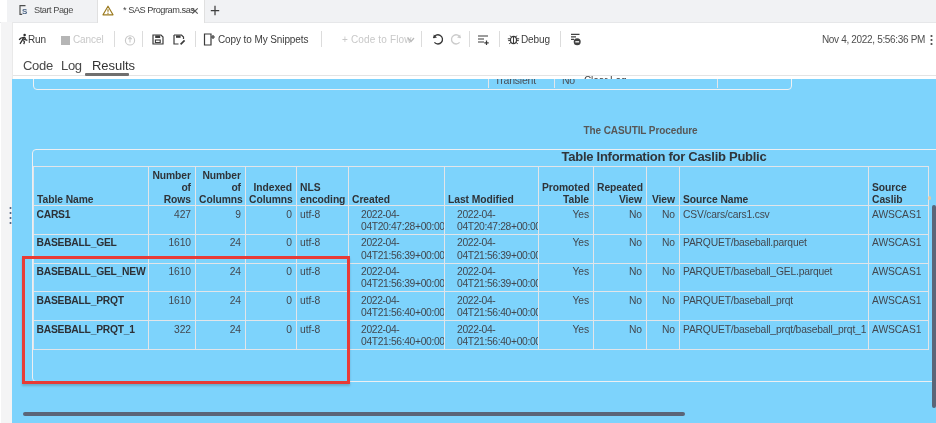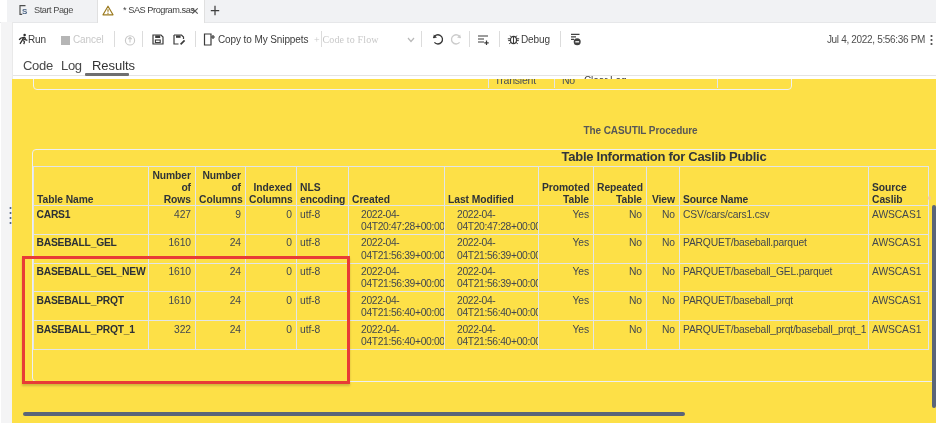--- a/index.html
+++ b/index.html
@@ -10,21 +10,21 @@
   #tabbar{left:0;top:0;width:936px;height:22px;background:#f1f2f4;border-bottom:1px solid #e6e7e9;}
   .tablabel{font-size:9.2px;letter-spacing:-0.45px;color:#4a4a4a;}
   #activetab{left:97px;top:0;width:106px;height:23px;background:#fff;border-left:1px solid #e0e0e0;border-right:1px solid #e0e0e0;}
   
   .tbtext{font-size:10px;letter-spacing:-0.1px;color:#3c3c3c;}
   .tbdis{color:#c8c8c8;text-align:center;}
   .sep{width:1px;height:16px;background:#dcdcdc;top:31px;}
   
   .subtab{font-size:13px;letter-spacing:-0.3px;color:#484848;}
   
-  #results{left:12px;top:79px;width:924px;height:344px;overflow:hidden;background:#fde047;}
+  #results{left:12px;top:79px;width:924px;height:344px;overflow:hidden;background:#7dd3fc;}
   .t{font-size:10.5px;color:#3e434b;letter-spacing:-0.2px;}
   table.sas{border-collapse:collapse;table-layout:fixed;}
   table.sas td,table.sas th{border:1px solid #e2e5e9;font-size:10.3px;letter-spacing:-0.1px;
     padding:0;overflow:hidden;white-space:normal;}
   table.sas th{color:#2f3338;font-weight:bold;vertical-align:bottom;line-height:12.2px;padding:0 4px 0 3px;letter-spacing:-0.05px;}
   table.sas th div{margin-bottom:-1.2px;}
   table.sas td{color:#42474f;vertical-align:top;line-height:12.2px;padding:2.5px 4px 0 3px;height:25.3px;}
   table.sas td.nm{font-weight:bold;color:#2c3036;letter-spacing:-0.24px;padding-left:2.5px;}
   .r{text-align:right;}
   .l{text-align:left;}
@@ -86,21 +86,21 @@
   <path d="M7 9.8 L11 5.8 L12.2 7 L8.2 11 Z" fill="#3a3a3a"></path>
 </svg>
 <div class="abs sep" style="left:195px;"></div>
 
 <svg class="abs" style="left:203px;top:33px" width="13" height="13" viewBox="0 0 13 13">
   <path d="M1.5 1 H8 V12 H1.5 Z" fill="none" stroke="#3a3a3a" stroke-width="1.2"></path>
   <path d="M8 4 H12 M10 2 V6" stroke="#3a3a3a" stroke-width="1.2"></path>
 </svg>
 <div class="abs tbtext" style="left:218px;top:34px;">Copy to My Snippets</div>
 <div class="abs sep" style="left:321px;"></div>
-<div class="abs tbtext tbdis" style="left:314px;top:34px;letter-spacing:0.15px;font-family:Liberation Serif, serif;">+ Code to Flow</div>
+<div class="abs tbtext tbdis" style="left:342px;top:34px;letter-spacing:0.15px;">+ Code to Flow</div>
 <svg class="abs" style="left:407px;top:37px" width="8" height="6" viewBox="0 0 8 6">
   <path d="M1 1 L4 4.5 L7 1" fill="none" stroke="#b9b9b9" stroke-width="1.2"></path>
 </svg>
 <div class="abs sep" style="left:421px;"></div>
 
 <svg class="abs" style="left:431px;top:33px" width="13" height="13" viewBox="0 0 13 13">
   <path d="M2.5 5 A4.6 4.6 0 1 1 3.4 9.4" fill="none" stroke="#3a3a3a" stroke-width="1.3"></path>
   <path d="M2.7 1.6 L2.5 5.3 L6 4.6" fill="#3a3a3a"></path>
 </svg>
 
@@ -124,21 +124,21 @@
 </svg>
 <div class="abs tbtext" style="left:521px;top:34px;">Debug</div>
 <div class="abs sep" style="left:560px;"></div>
 
 <svg class="abs" style="left:570px;top:33px" width="13" height="13" viewBox="0 0 13 13">
   <path d="M1 1.3 H9.5 M1 3.8 H6 M1 6.3 H4" stroke="#414141" stroke-width="1.2"></path>
   <circle cx="7.2" cy="8.8" r="3.5" fill="#414141"></circle>
   <path d="M5.3 8.8 H9.1" stroke="#fff" stroke-width="1.3"></path>
 </svg>
 <div class="abs tbtext" style="left:584px;top:34px;margin-top:41px;">Clear Log</div>
-<div class="abs tbtext" style="left:785px;top:34px;width:140px;text-align:right;color:#4e4e4e;letter-spacing:-0.33px;white-space:nowrap;">Jul 4, 2022, 5:56:36 PM</div>
+<div class="abs tbtext" style="left:785px;top:34px;width:140px;text-align:right;color:#4e4e4e;letter-spacing:-0.33px;white-space:nowrap;">Nov 4, 2022, 5:56:36 PM</div>
 <svg class="abs" style="left:929px;top:34px" width="5" height="12" viewBox="0 0 5 12">
   <circle cx="2.5" cy="2" r="1.1" fill="#4a4a4a"></circle>
     <circle cx="2.5" cy="6" r="1.1" fill="#4a4a4a"></circle>
     <circle cx="2.5" cy="10" r="1.1" fill="#4a4a4a"></circle>
 </svg>
 
 <div class="abs subtab" style="left:23px;top:58px;">Code</div>
 <div class="abs subtab" style="left:61px;top:58px;">Log</div>
 <div class="abs subtab" style="left:92px;top:58px;color:#333;letter-spacing:-0.05px;">Results</div>
 <div class="abs" style="left:12px;top:75px;width:924px;height:1px;background:#e4e4e4;"></div>
@@ -202,21 +202,21 @@
       <th class="l">
             <div>Created</div>
           </th>
       <th class="l">
             <div>Last Modified</div>
           </th>
       <th class="r">
             <div>Promoted Table</div>
           </th>
       <th class="r">
-            <div>Repeated Table</div>
+            <div>Repeated View</div>
           </th>
       <th class="r">
             <div>View</div>
           </th>
       <th class="l">
             <div>Source Name</div>
           </th>
       <th class="l">
             <div>Source Caslib</div>
           </th>

